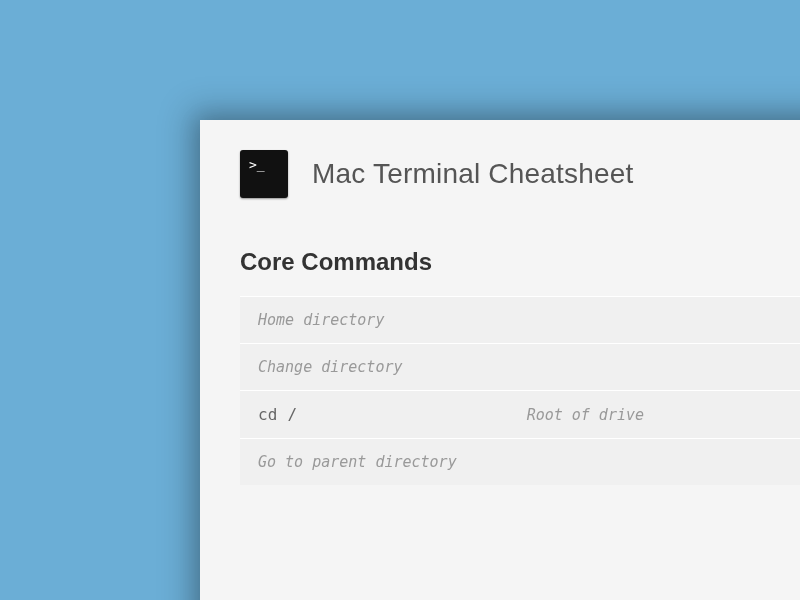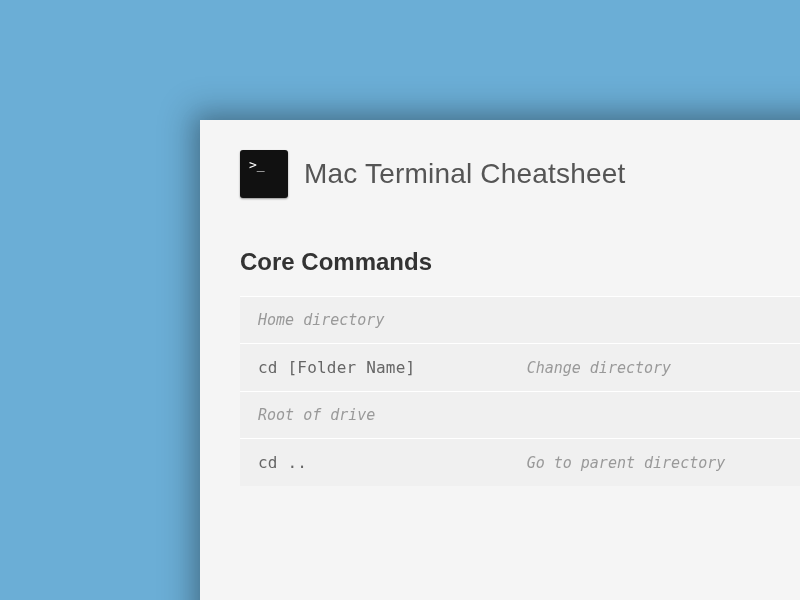--- a/index.html
+++ b/index.html
@@ -38,21 +38,21 @@
       display: flex;
       align-items: flex-start;
       padding: 8px 9px;
       color: #fff;
       font-family: "Menlo", "Consolas", monospace;
       font-size: 13px;
       line-height: 1;
       box-shadow: 0 1px 2px rgba(0,0,0,0.4);
     }
     .title {
-      margin-left: 16px;
+      margin-left: 24px;
       font-size: 28px;
       font-weight: 400;
       color: #555;
       letter-spacing: 0.2px;
     }
     .section {
       padding: 30px 40px 0 40px;
     }
     .section-title {
       font-size: 24px;
@@ -101,29 +101,28 @@
   <div class="section">
     <h2 class="section-title">Core Commands</h2>
 
     <div class="cmd-table">
 
       <div class="cmd-row">
         <div class="desc">Home directory</div>
       </div>
 
       <div class="cmd-row">
-        <div class="cmd">cd [Folder Name]</div>
         <div class="desc">Change directory</div>
       </div>
 
       <div class="cmd-row">
+        <div class="cmd">cd /</div>
         <div class="desc">Root of drive</div>
       </div>
 
       <div class="cmd-row">
-        <div class="cmd">cd ..</div>
         <div class="desc">Go to parent directory</div>
       </div>
 
     </div>
   </div>
 
 </div>
 
 </body></html>

